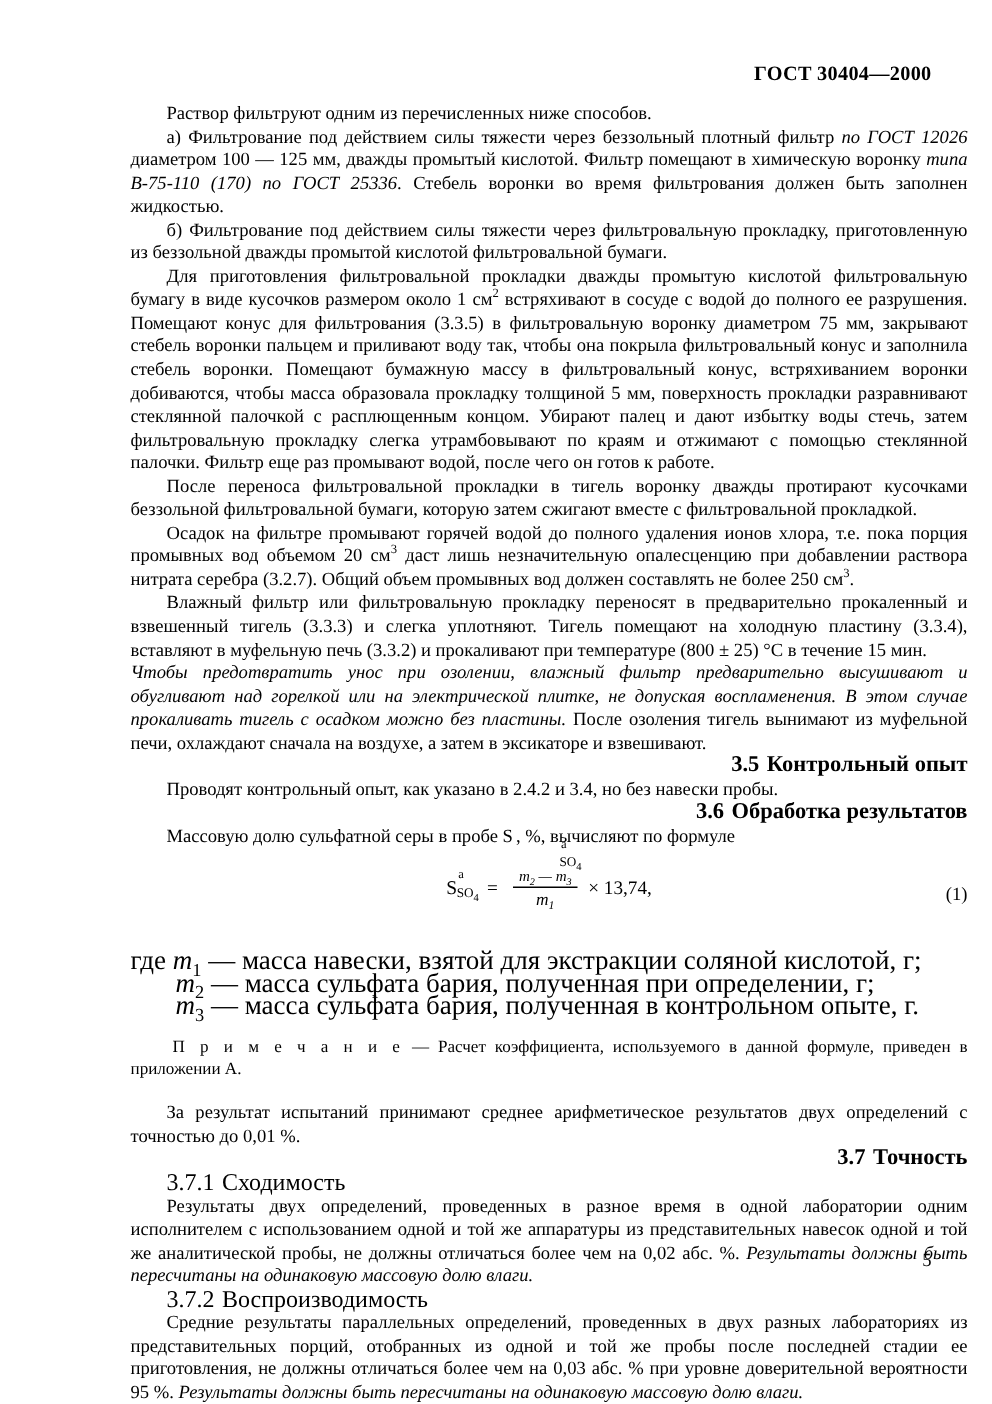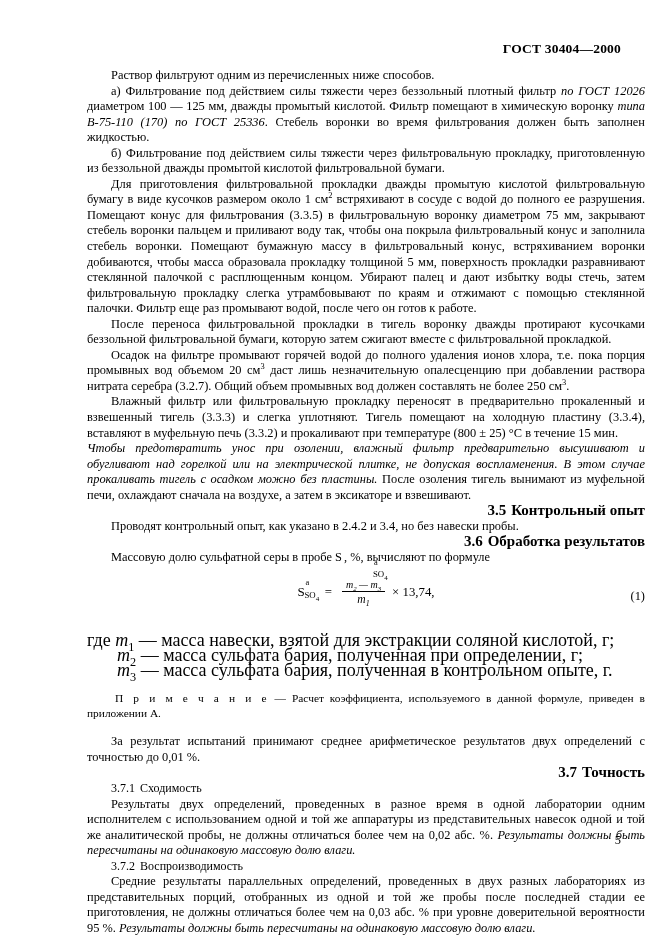--- a/index.html
+++ b/index.html
@@ -56,21 +56,21 @@
 
   h3.section {
     margin: 0;
     font-size: 15px;
     line-height: 15.55px;
     font-weight: bold;
     text-indent: 24px;
     text-align: right;
   }
   .subsec {
-    font-size: 12px;
+    font-size: 16px;
     line-height: 15.55px;
     text-indent: 24px;
     text-align: left;
   }
   .sec-num { margin-right: 5px; }
 
   
   .formula-row {
     position: relative;
     margin-top: 13px;

